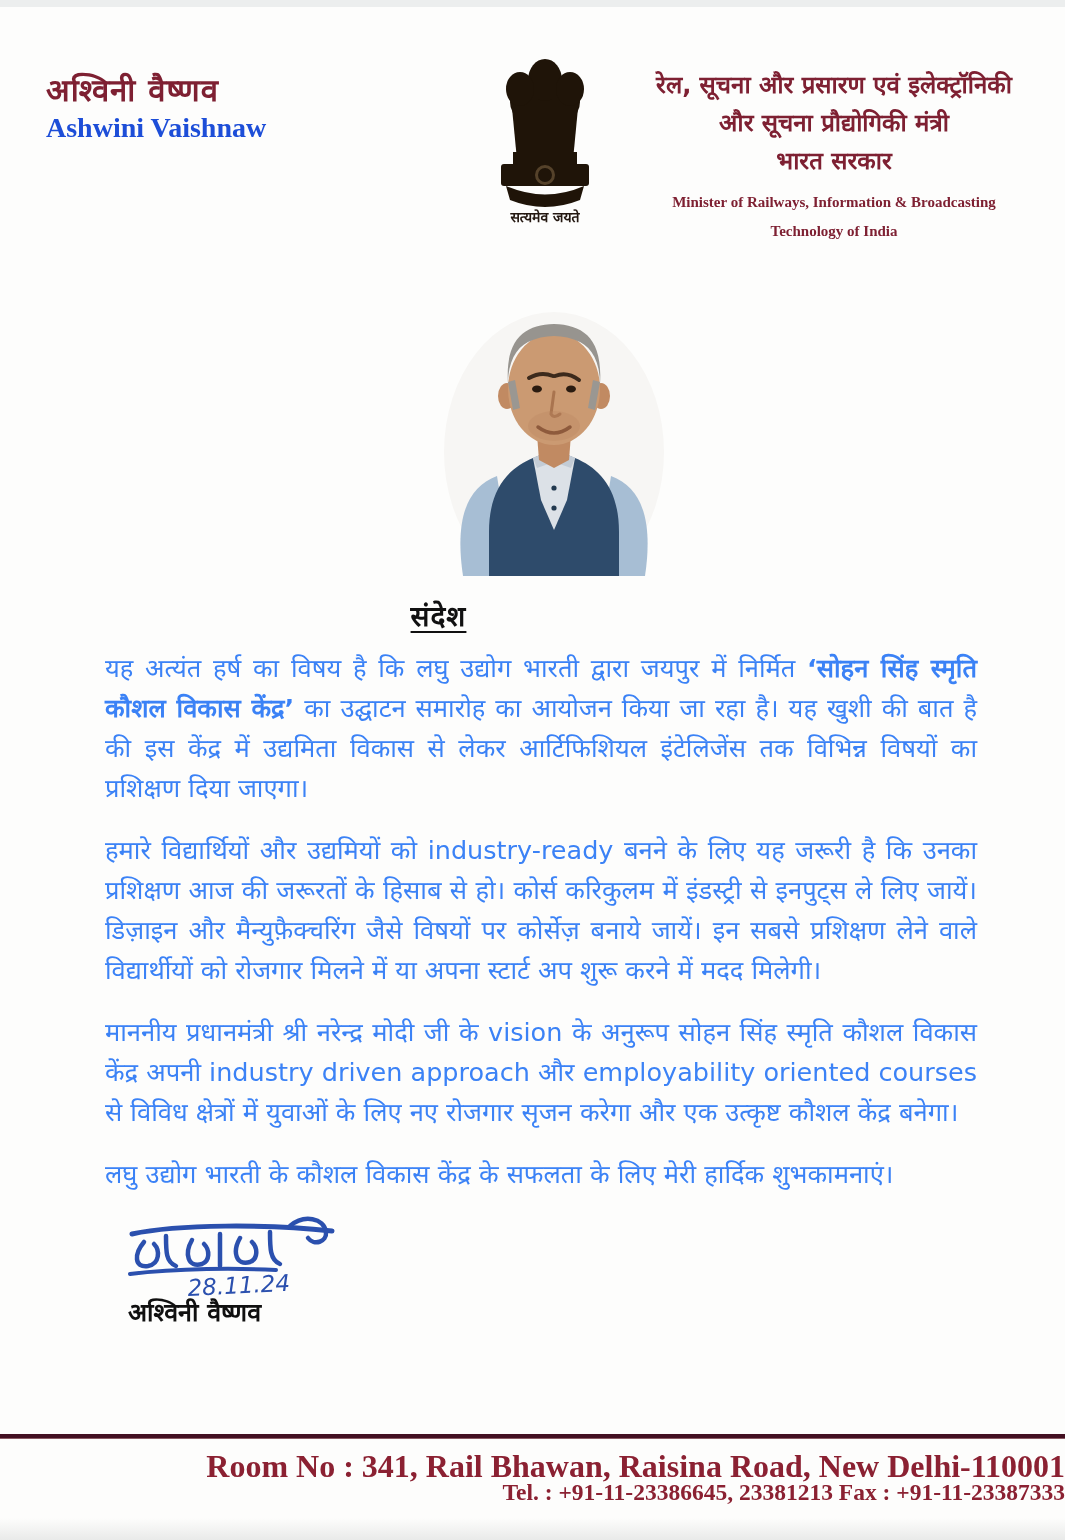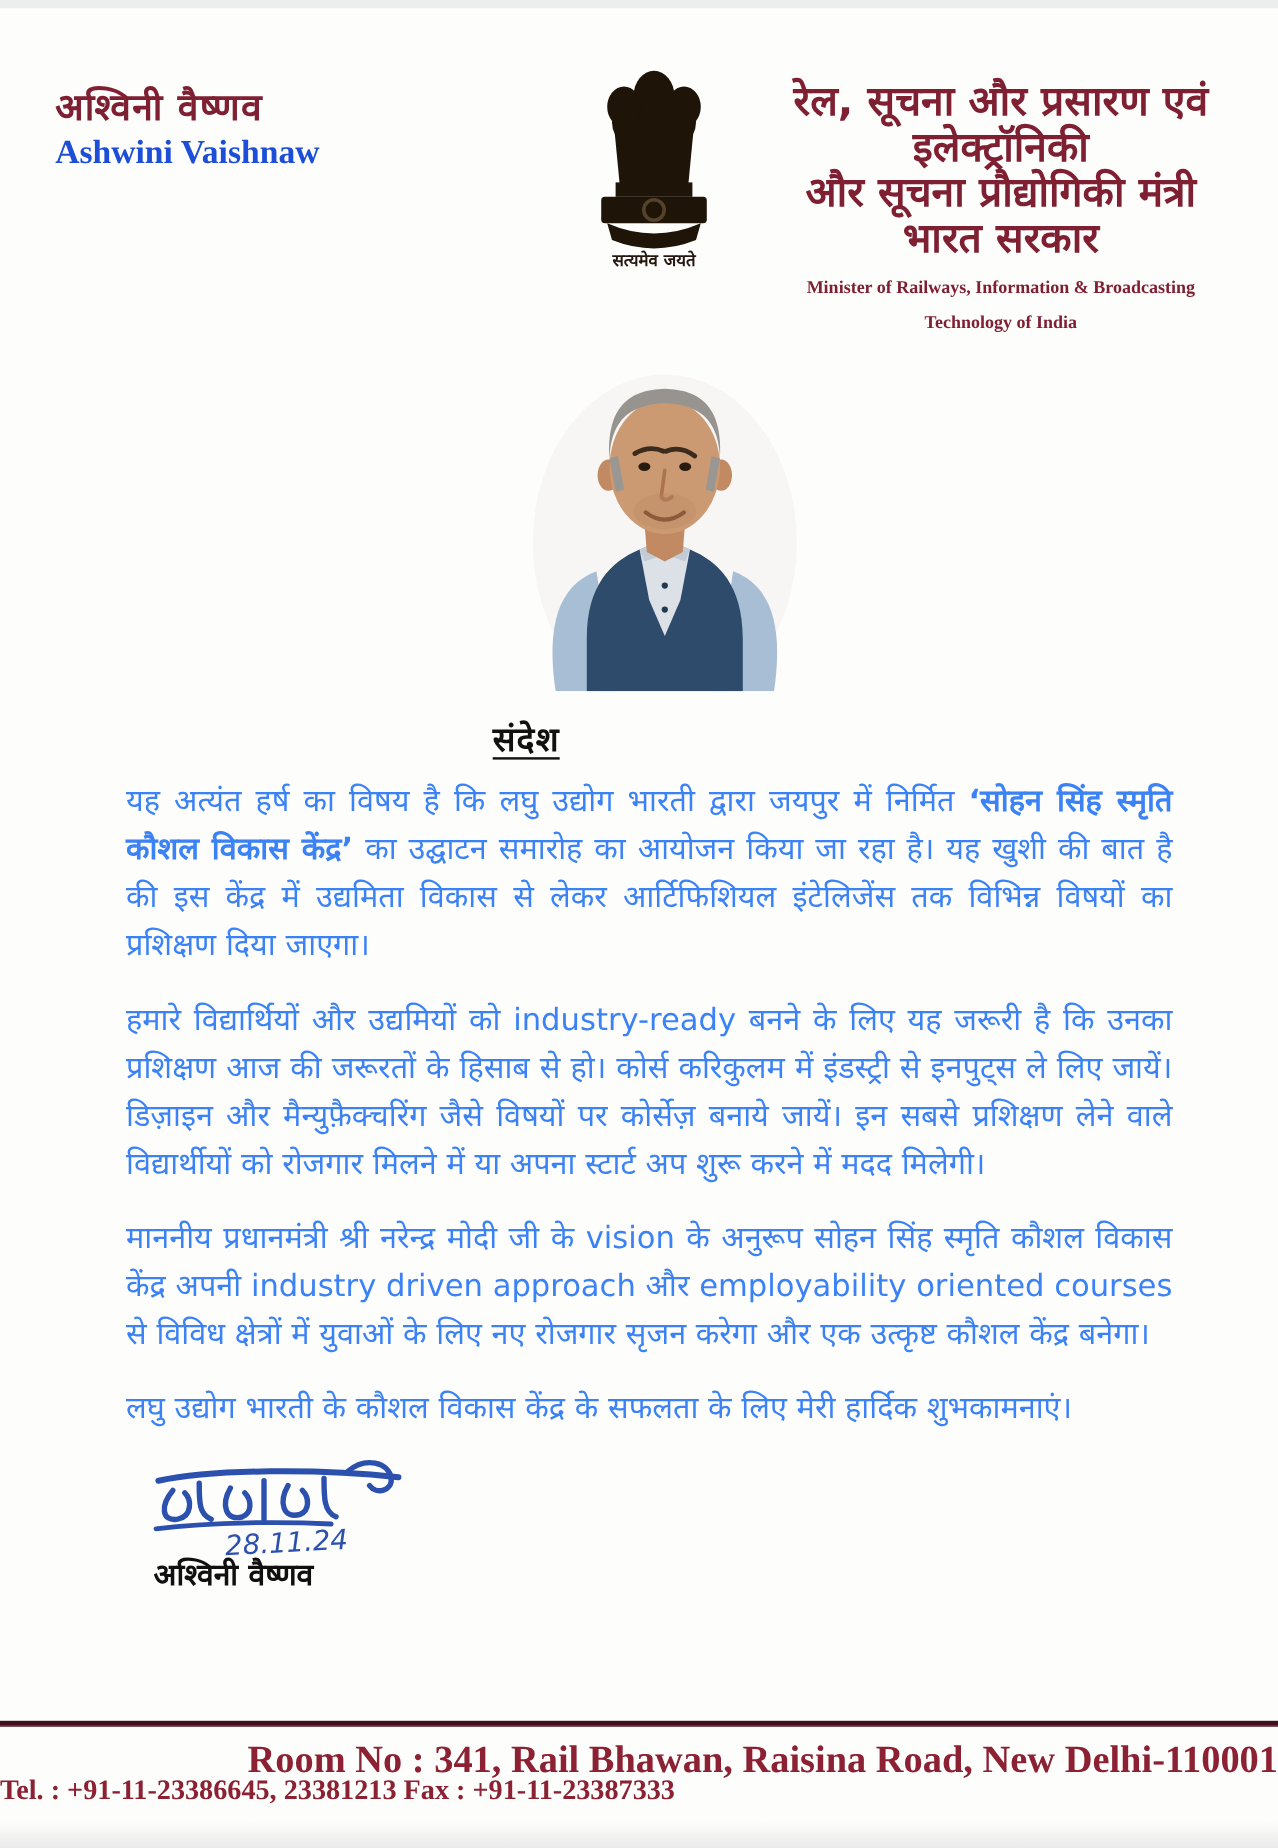--- a/index.html
+++ b/index.html
@@ -10,21 +10,21 @@
   }
   .scan-edge-top{position:absolute;top:0;left:0;right:0;height:7px;background:#eceeee;}
   .scan-edge-bottom{position:absolute;bottom:0;left:0;right:0;height:22px;background:linear-gradient(#fdfdfc,#e9eae9);}
 
   
   .hdr-left{position:absolute;left:46px;top:70px;width:340px;}
   .hdr-name-hi{font-size:31px;font-weight:bold;color:#7e2032;letter-spacing:1px;line-height:40px;}
   .hdr-name-en{font-family:"Liberation Serif",serif;font-size:28px;font-weight:bold;color:#1d4ed8;line-height:36px;}
   .emblem{position:absolute;left:478px;top:50px;width:134px;height:178px;}
   .hdr-right{position:absolute;left:628px;top:66px;width:412px;text-align:center;}
-  .hdr-office-hi{font-size:34px;font-weight:bold;color:#7e2032;line-height:38px;}
+  .hdr-office-hi{font-size:24px;font-weight:bold;color:#7e2032;line-height:38px;}
   .hdr-office-en{font-family:"Liberation Serif",serif;font-size:15px;font-weight:bold;color:#7e2032;line-height:29px;margin-top:8px;}
 
   
   .photo{position:absolute;left:433px;top:292px;width:242px;height:284px;}
 
   
   .letter-title{
     position:absolute;left:0;top:596px;width:877px;text-align:center;
     font-size:28px;font-weight:bold;color:#111;
   }
@@ -34,21 +34,21 @@
   .para .b{font-weight:bold;}
 
   
   .sig{position:absolute;left:118px;top:1212px;width:250px;height:92px;}
   .sig-name{position:absolute;left:128px;top:1294px;font-size:25px;font-weight:bold;color:#101010;}
 
   
   .footer-rule{position:absolute;left:0;top:1434px;width:1065px;height:4px;background:#431022;border-bottom:1px solid #8a5a63;}
   .footer-line1{position:absolute;left:0;top:1448px;width:1065px;text-align:right;
     font-family:"Liberation Serif",serif;font-size:32px;font-weight:bold;color:#8b2132;}
-  .footer-line2{position:absolute;left:0;top:1479px;width:1065px;text-align:left;
+  .footer-line2{position:absolute;left:0;top:1479px;width:1065px;text-align:right;
     font-family:"Liberation Serif",serif;font-size:23.5px;font-weight:bold;color:#8b2132;}
 </style>
 </head>
 <body>
 
 <div class="page">
   <div class="scan-edge-top"></div>
 
   <div class="hdr-left">
     <div class="hdr-name-hi">अश्विनी वैष्णव</div>

